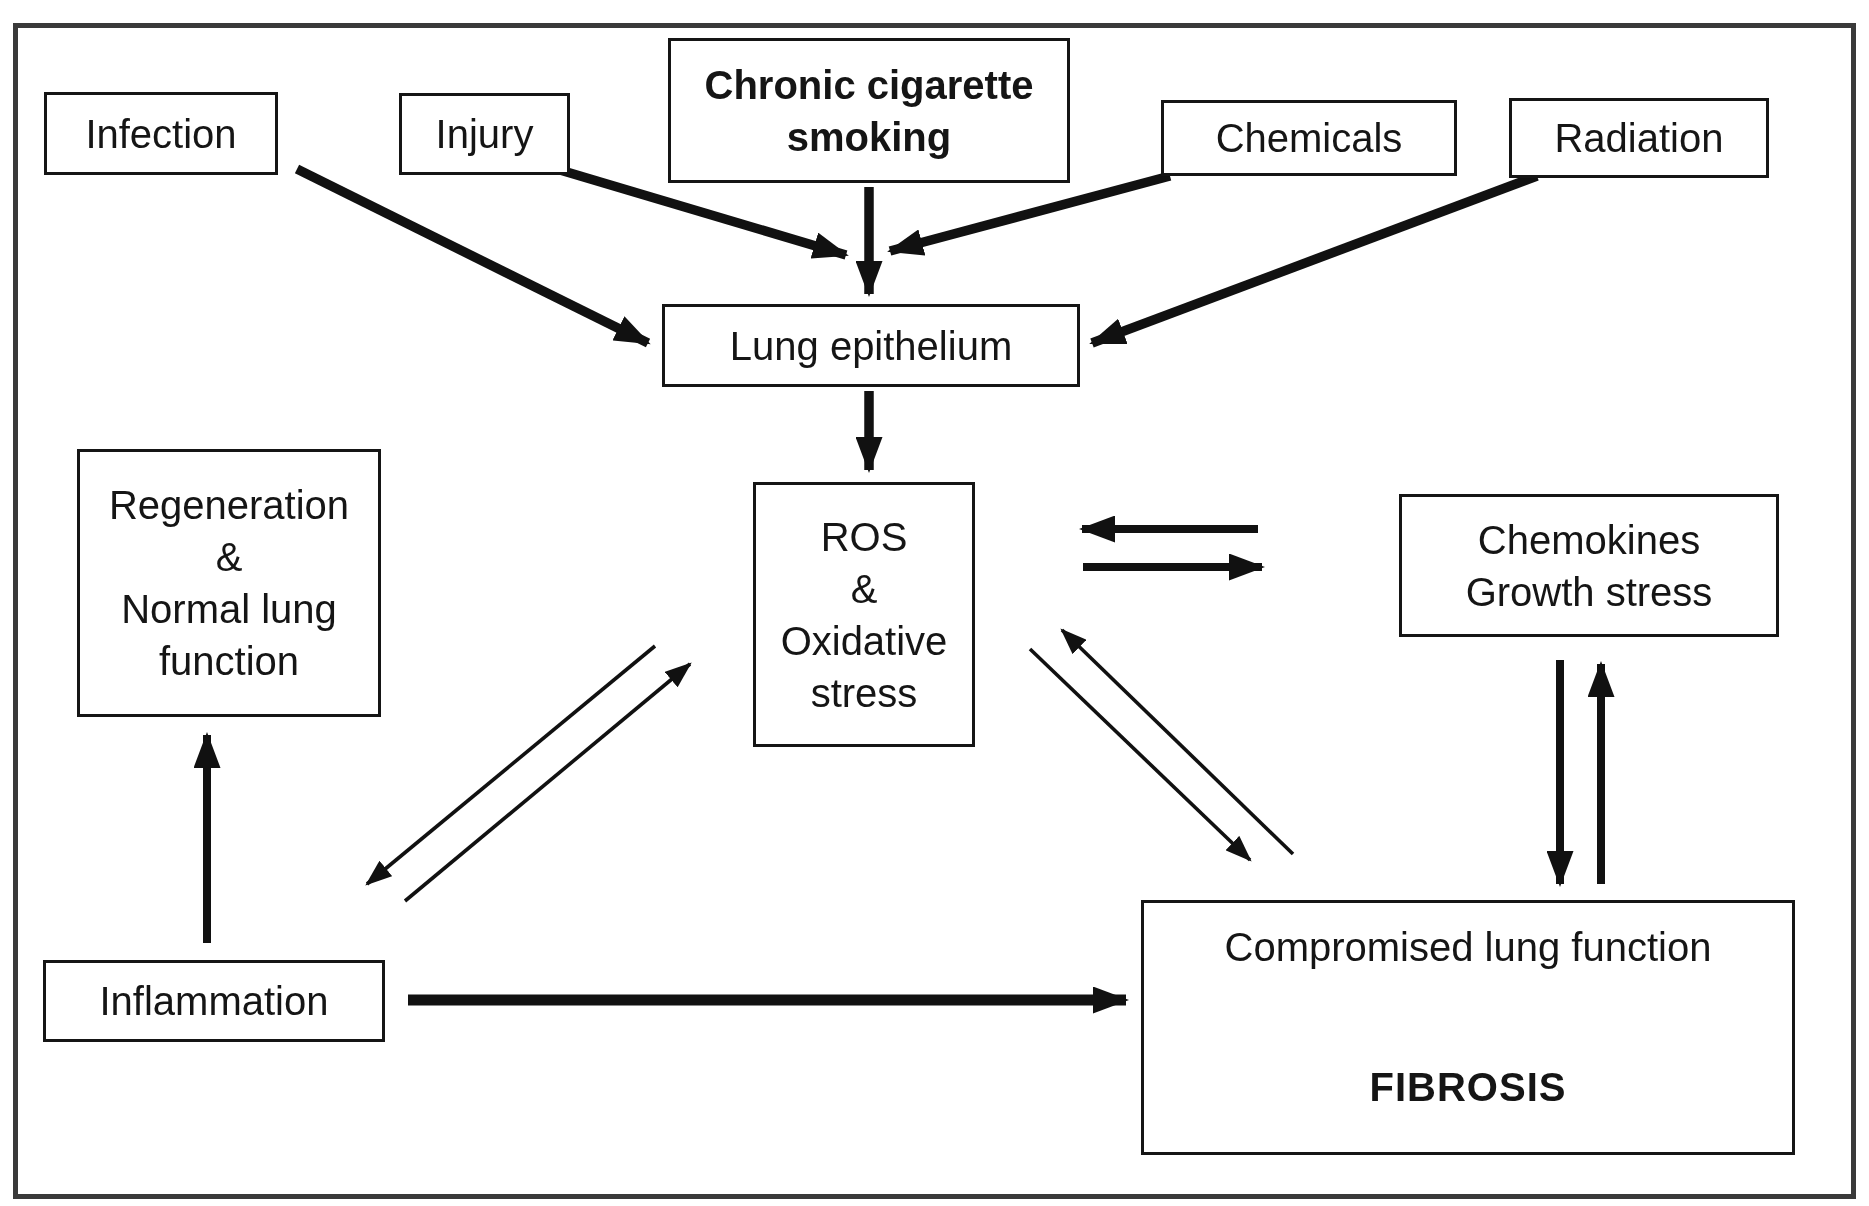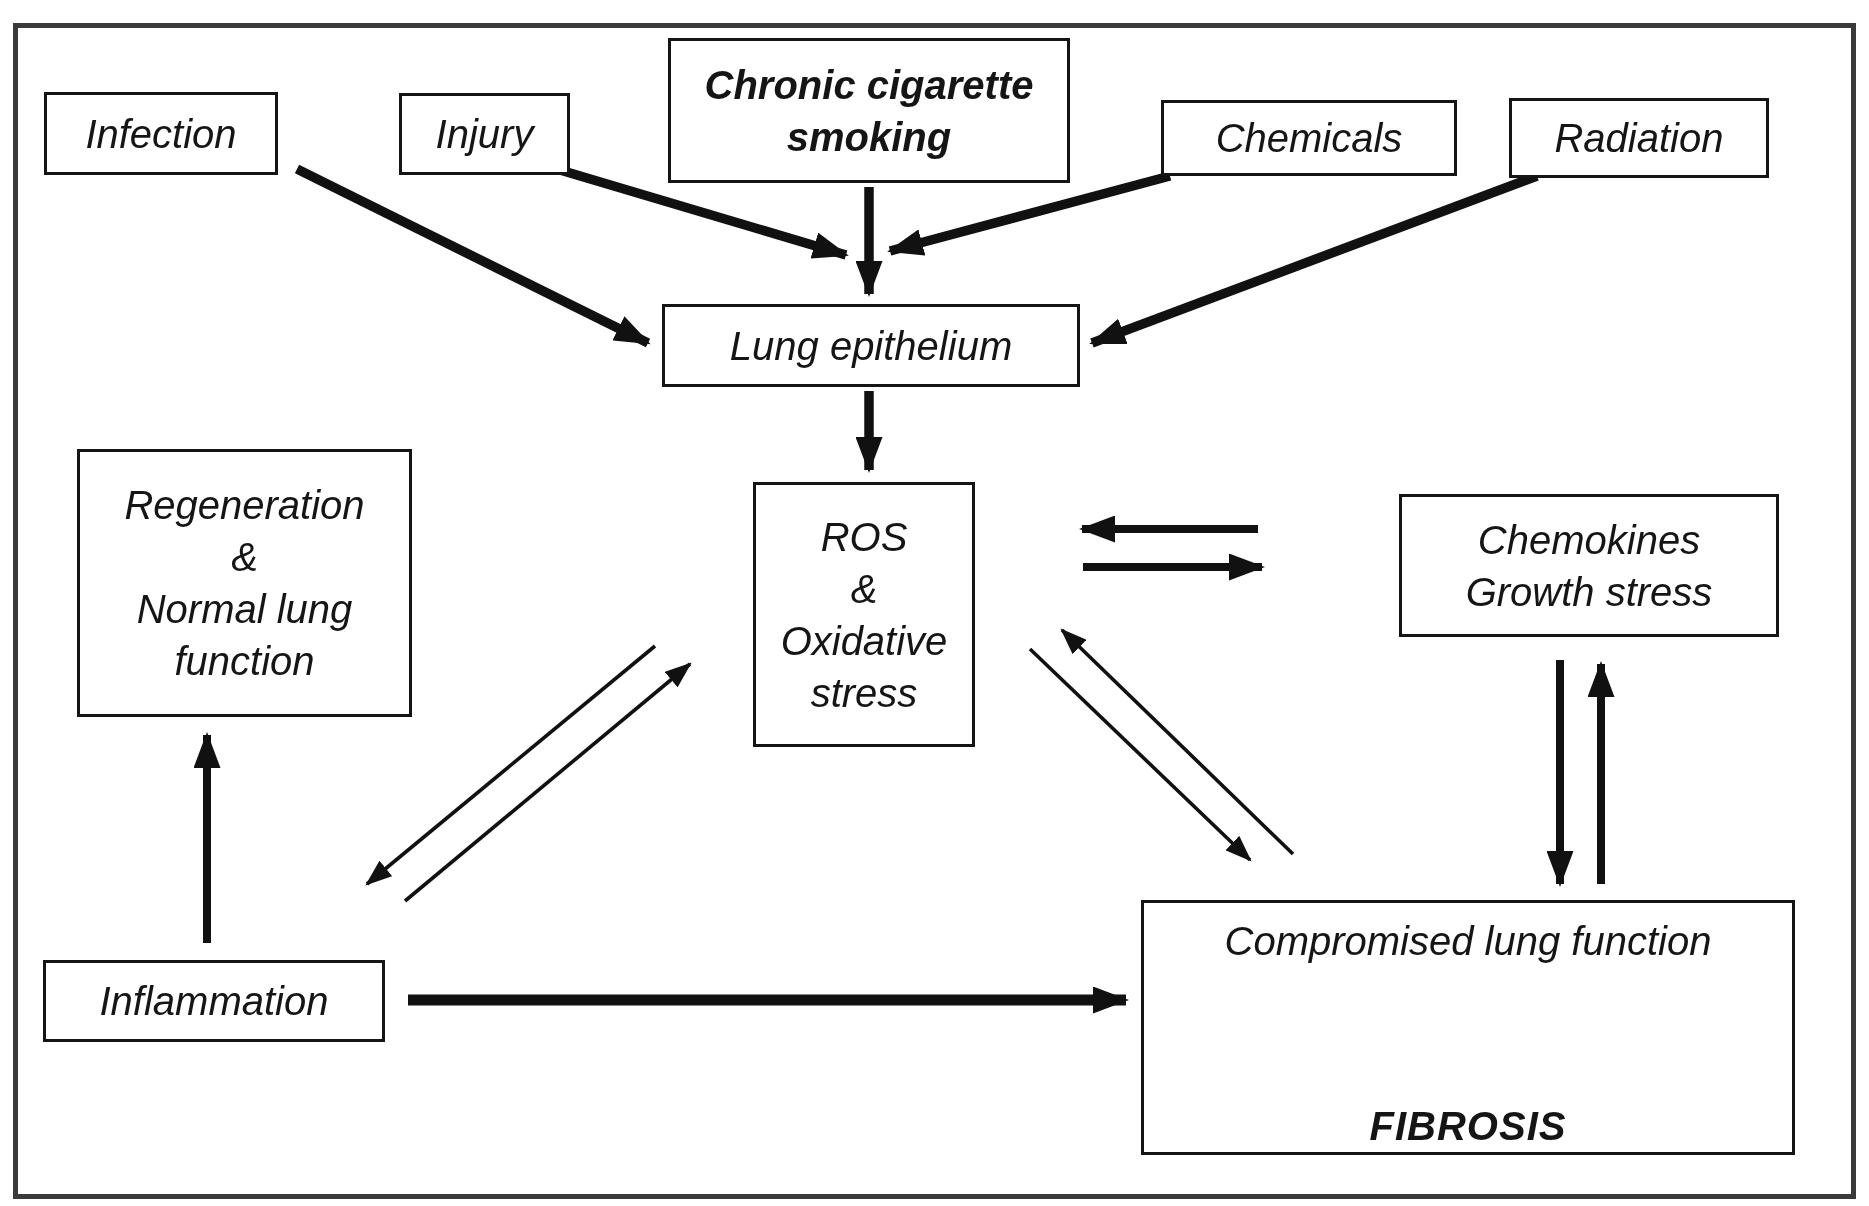--- a/index.html
+++ b/index.html
@@ -42,27 +42,26 @@
     border: 3px solid #151515;
     background: #ffffff;
     color: #151515;
     display: flex;
     flex-direction: column;
     align-items: center;
     justify-content: center;
     text-align: center;
     font-size: 40px;
     line-height: 1.3;
-    font-style: italic;
   }
   .node span { display: block; white-space: nowrap; }
   #n-chronic { font-weight: 700; }
   #n-compromised {
-    justify-content: space-between;
-    padding-top: 12px;
+    justify-content: flex-start;
+    padding-top: 18px;
   }
   #n-compromised .fibrosis {
     margin-top: 88px;
     font-weight: 700;
     letter-spacing: 1px;
   }
 </style>
 </head>
 <body>
 
@@ -133,21 +132,21 @@
     <span>&amp;</span>
     <span>Oxidative</span>
     <span>stress</span>
   </div>
 
   <div class="node" id="n-chemokines" style="left:1399px; top:494px; width:380px; height:143px">
     <span>Chemokines</span>
     <span>Growth stress</span>
   </div>
 
-  <div class="node" id="n-regeneration" style="left:77px; top:449px; width:335px; height:268px">
+  <div class="node" id="n-regeneration" style="left:77px; top:449px; width:304px; height:268px">
     <span>Regeneration</span>
     <span>&amp;</span>
     <span>Normal lung</span>
     <span>function</span>
   </div>
 
   <div class="node" id="n-inflammation" style="left:43px; top:960px; width:342px; height:82px">
     <span>Inflammation</span>
   </div>
 

